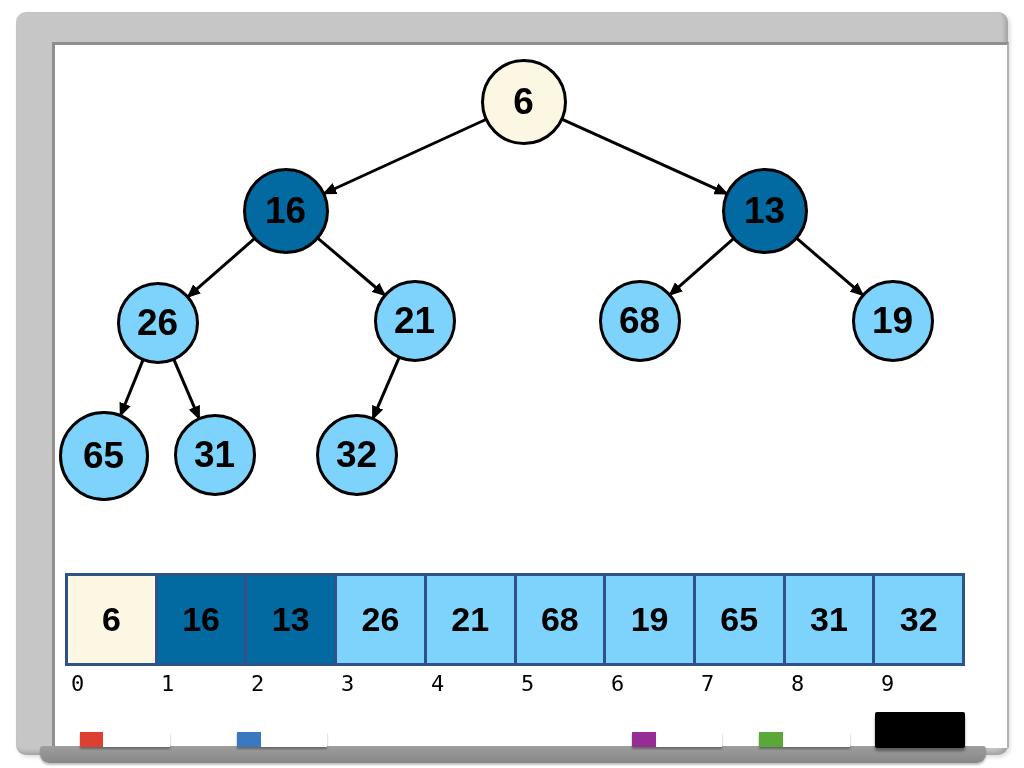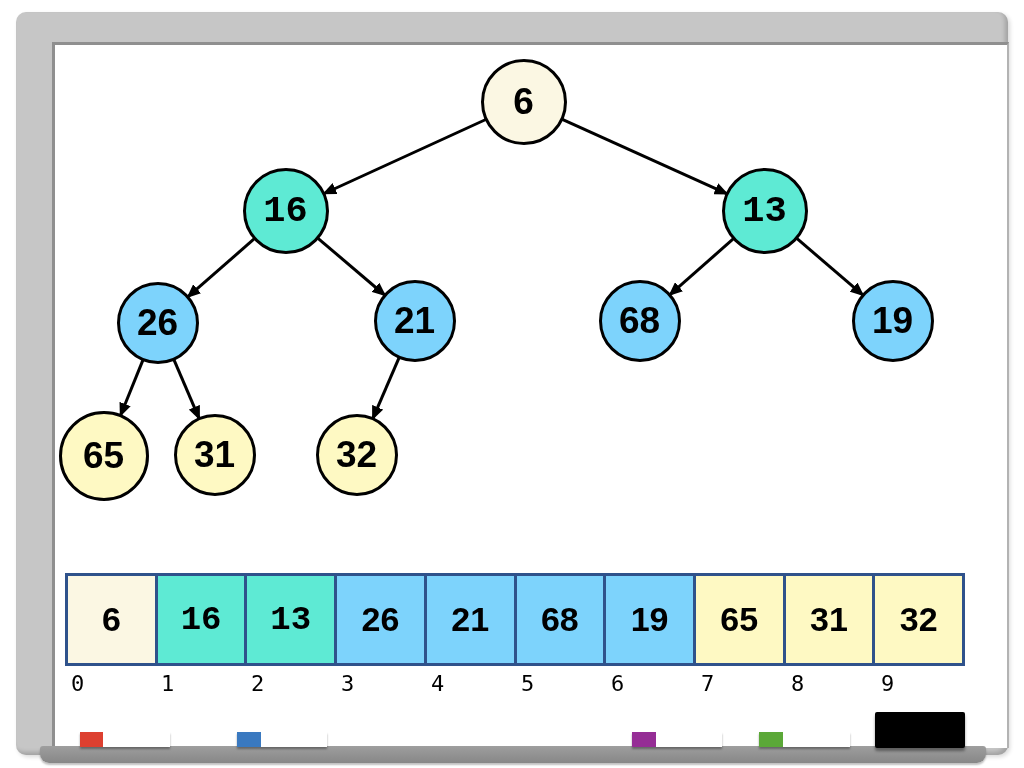--- a/index.html
+++ b/index.html
@@ -40,23 +40,23 @@
   }
   
   .edges { position:absolute; left:0; top:0; width:1024px; height:768px; pointer-events:none; }
   .edges line { stroke:#000; stroke-width:3; }
   .node {
     position:absolute; border:3.5px solid #000; border-radius:50%;
     display:flex; align-items:center; justify-content:center;
     font-weight:bold; font-size:37px; color:#000; box-sizing:content-box;
   }
   .fill-cream    { background:#FBF7E3; }
-  .fill-lavender { background:#5eead4;font-family:Liberation Mono, monospace; }
+  .fill-lavender { background:#0369a1; }
   .fill-blue     { background:#7dd3fc; }
-  .fill-green    { background:#fef9c3; }
+  .fill-green    { background:#7dd3fc; }
   
   .array { position:absolute; left:65px; top:573px; width:900px; height:93px; display:flex; }
   .cell {
     flex:1; border:3px solid #2F528B; margin-left:-3px; box-sizing:border-box;
     display:flex; align-items:center; justify-content:center;
     font-weight:bold; font-size:34px; color:#000;
   }
   .cell:first-child { margin-left:0; }
   .idx {
     position:absolute; top:671px;

